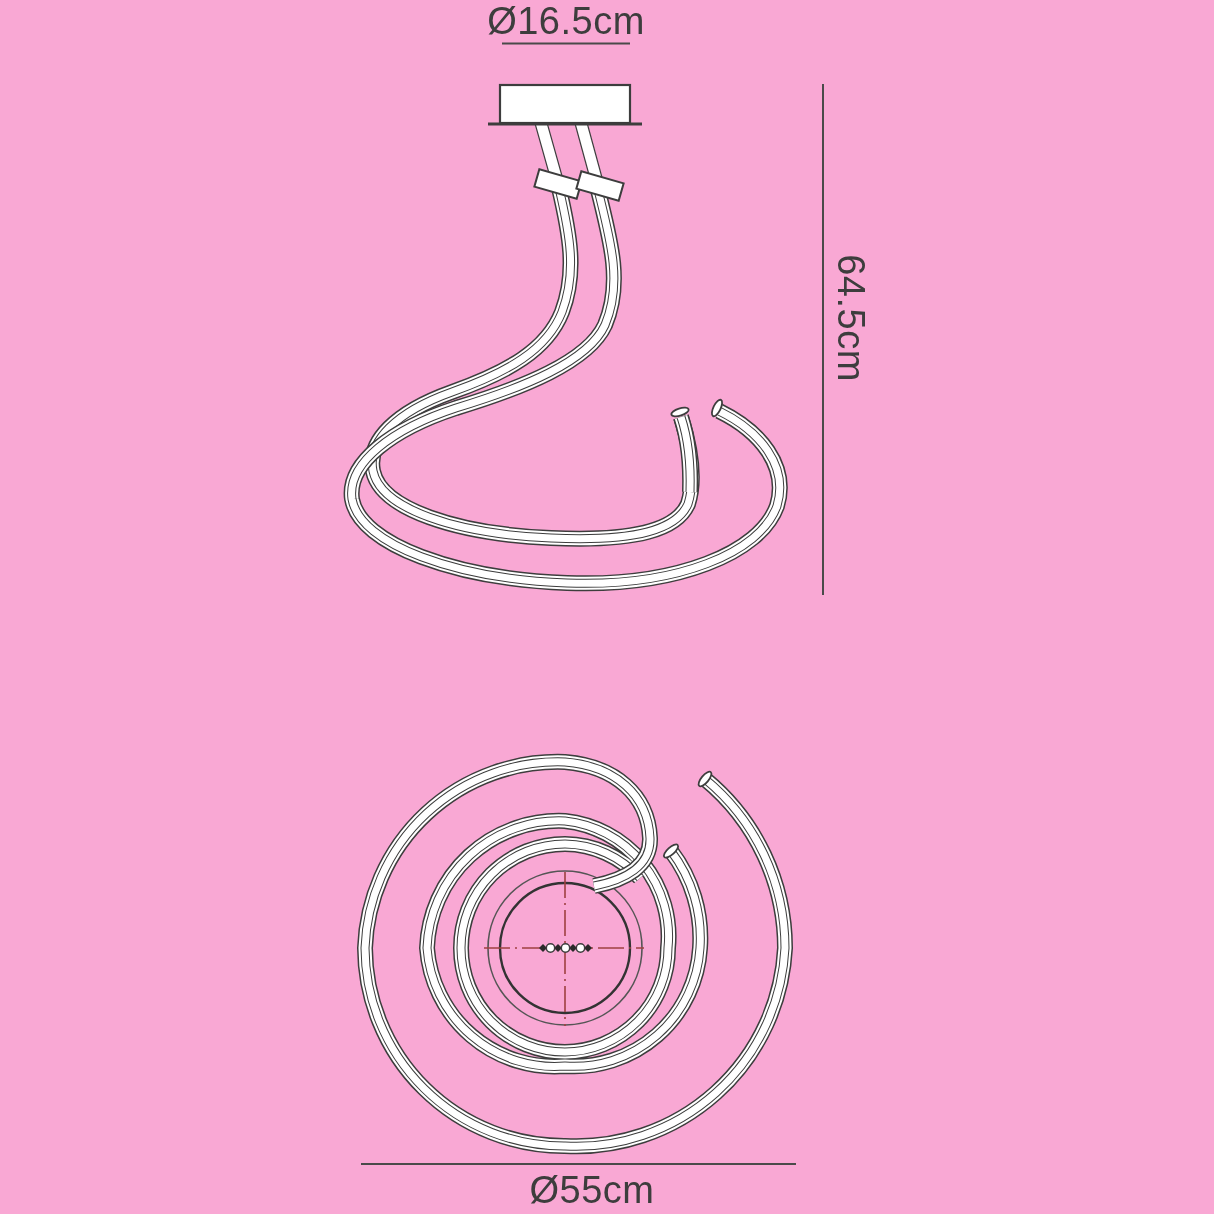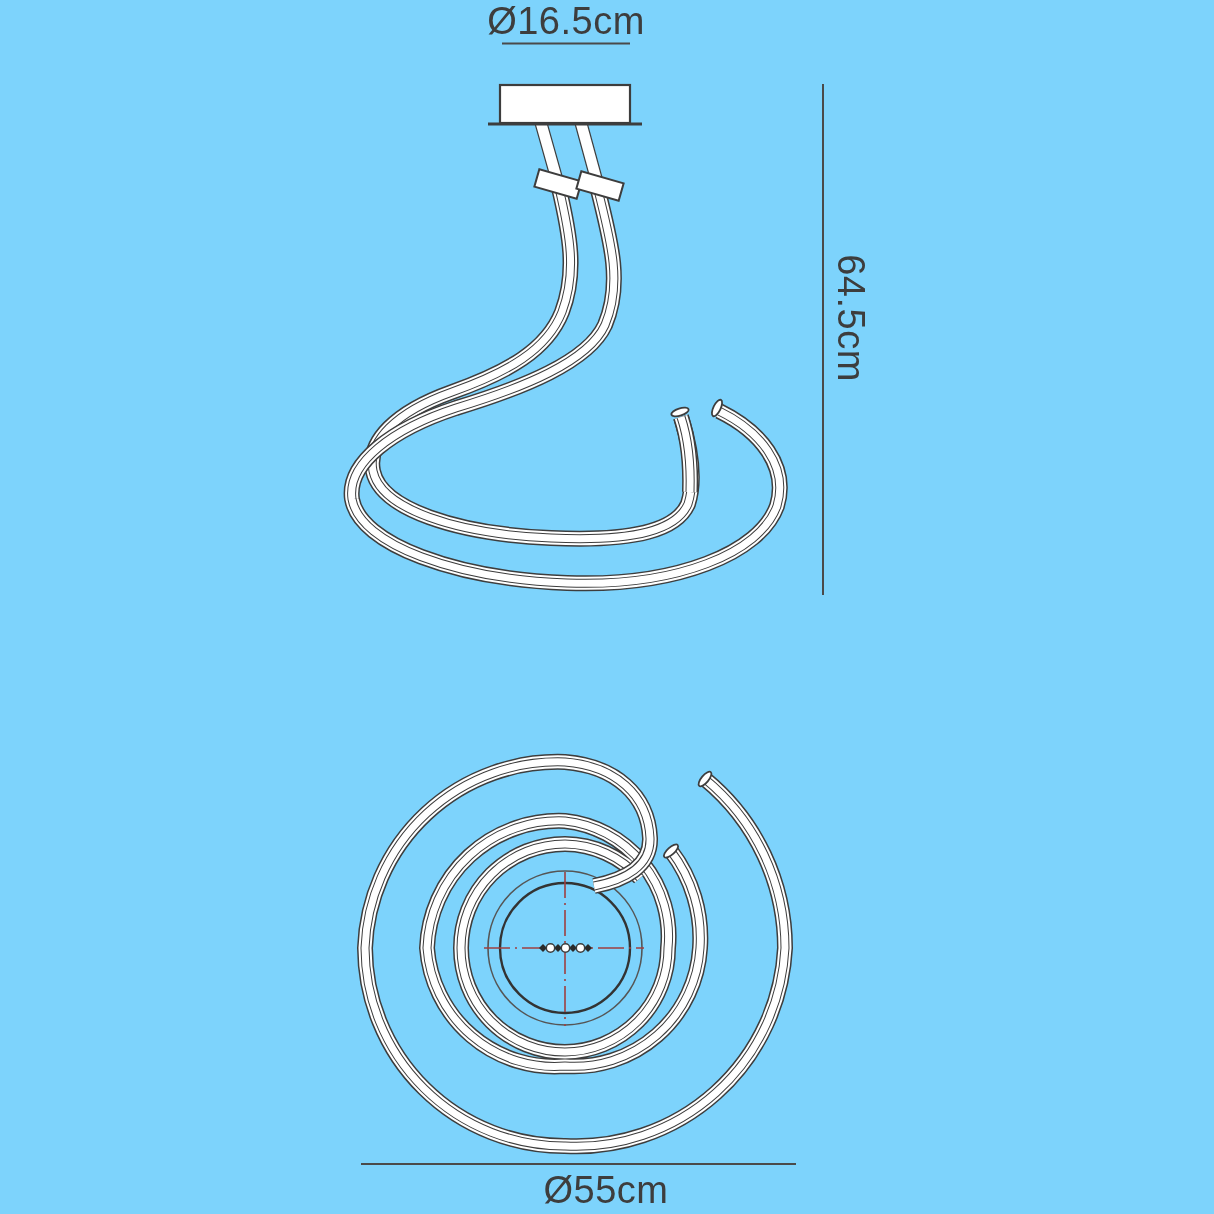--- a/index.html
+++ b/index.html
@@ -1,34 +1,34 @@
 <!DOCTYPE html>
 <html><head>
 <meta charset="utf-8">
 <style>
   html,body{margin:0;padding:0;background:#ffffff;}
   .canvas{
     position:relative;
     width:1214px;height:1214px;
-    background:#7dd3fc;
+    background:#f9a8d4;
     font-family:"Liberation Sans","DejaVu Sans",sans-serif;
     overflow:hidden;
   }
   svg{position:absolute;left:0;top:0;}
   .dim-label{
     position:absolute;
     color:#3d3d3d;
     font-size:38px;
     letter-spacing:0.5px;
     white-space:nowrap;
     line-height:1.1;
   }
   .dim-label.top{left:566px;top:1px;transform:translateX(-50%);}
   .dim-label.right{left:850px;top:318px;transform:translate(-50%,-50%) rotate(90deg);}
-  .dim-label.bottom{left:606px;top:1170px;transform:translateX(-50%);}
+  .dim-label.bottom{left:592px;top:1170px;transform:translateX(-50%);}
 
   
   .t-dark {fill:none;stroke:#3d3d3d;stroke-width:16;stroke-linecap:butt;stroke-linejoin:round;}
   .t-white{fill:none;stroke:#ffffff;stroke-width:13;stroke-linecap:butt;stroke-linejoin:round;}
   .t-dark2{fill:none;stroke:#3d3d3d;stroke-width:9;stroke-linecap:butt;stroke-linejoin:round;}
   .t-white2{fill:none;stroke:#ffffff;stroke-width:7;stroke-linecap:butt;stroke-linejoin:round;}
   .r-dark {fill:none;stroke:#3d3d3d;stroke-width:13;stroke-linecap:butt;}
   .r-white{fill:none;stroke:#ffffff;stroke-width:10.5;stroke-linecap:butt;}
   .outline{fill:#ffffff;stroke:#3d3d3d;}
   .dimline{stroke:#4a4a4a;stroke-width:2;fill:none;}

